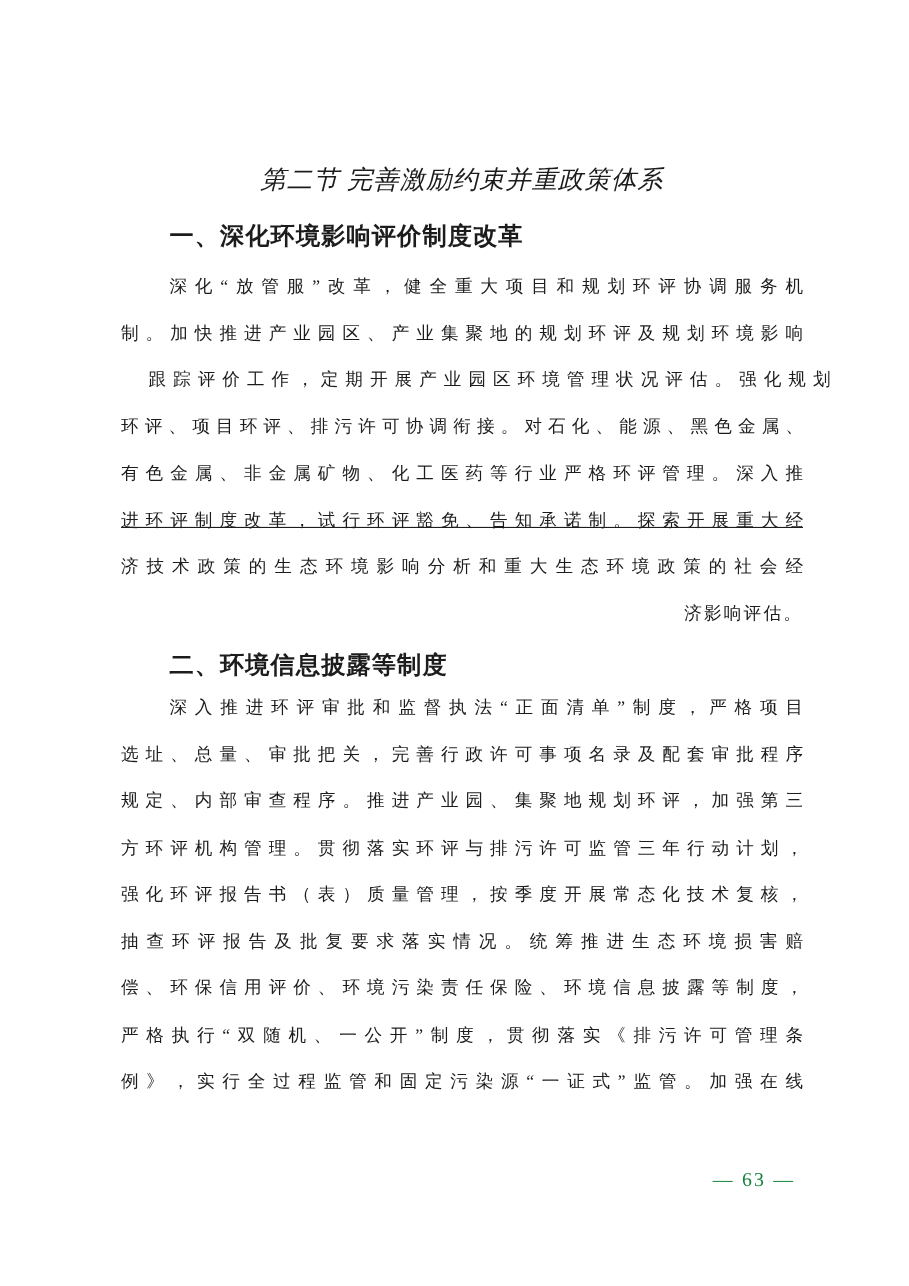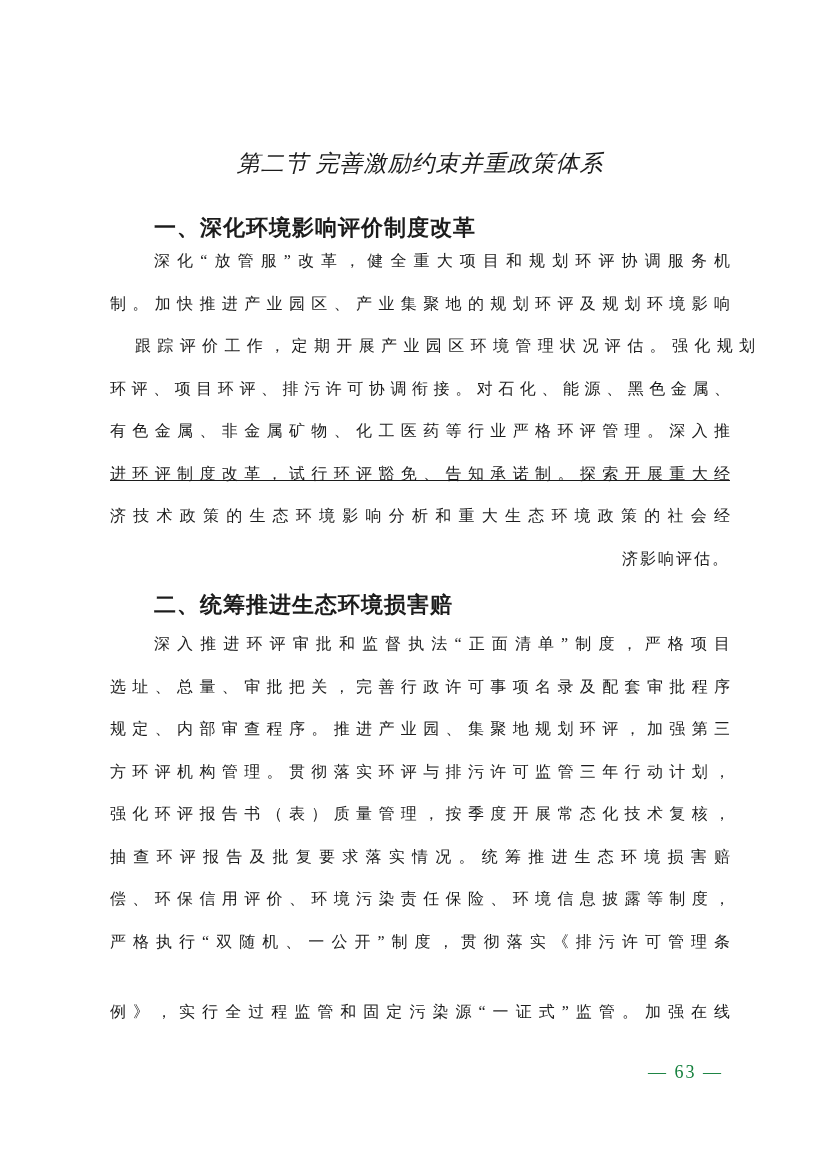--- a/index.html
+++ b/index.html
@@ -75,35 +75,35 @@
     white-space: nowrap;
   }
 </style>
 </head>
 <body>
 
 <div class="page">
   <div class="section-title">第二节 完善激励约束并重政策体系</div>
 
   <div id="sections-root">
-      <div class="heading" style="top: 206px; font-family: Liberation Serif, serif;">一、深化环境影响评价制度改革</div>
+      <div class="heading" style="top: 193px; font-family: Liberation Serif, serif;">一、深化环境影响评价制度改革</div>
       <div class="line indent" style="top: 240px;">深化“放管服”改革，健全重大项目和规划环评协调服务机</div>
       <div class="line" style="top: 282.5px;">制。加快推进产业园区、产业集聚地的规划环评及规划环境影响</div>
       <div class="line" style="top: 325px; margin-left: 25px;">跟踪评价工作，定期开展产业园区环境管理状况评估。强化规划</div>
       <div class="line" style="top: 367.5px;">环评、项目环评、排污许可协调衔接。对石化、能源、黑色金属、</div>
       <div class="line" style="top: 410px;">有色金属、非金属矿物、化工医药等行业严格环评管理。深入推</div>
       <div class="line" style="top: 452.5px; text-decoration: underline;">进环评制度改革，试行环评豁免、告知承诺制。探索开展重大经</div>
       <div class="line" style="top: 495px;">济技术政策的生态环境影响分析和重大生态环境政策的社会经</div>
       <div class="line nofill" style="top: 537.5px;">济影响评估。</div>
-      <div class="heading" style="top: 583px;">二、统筹推进生态环境损害赔</div>
+      <div class="heading" style="top: 583px;">二、环境信息披露等制度</div>
       <div class="line indent" style="top: 623px;">深入推进环评审批和监督执法“正面清单”制度，严格项目</div>
       <div class="line" style="top: 665.5px;">选址、总量、审批把关，完善行政许可事项名录及配套审批程序</div>
       <div class="line" style="top: 708px;">规定、内部审查程序。推进产业园、集聚地规划环评，加强第三</div>
       <div class="line" style="top: 750.5px;">方环评机构管理。贯彻落实环评与排污许可监管三年行动计划，</div>
       <div class="line" style="top: 793px;">强化环评报告书（表）质量管理，按季度开展常态化技术复核，</div>
       <div class="line" style="top: 835.5px;">抽查环评报告及批复要求落实情况。统筹推进生态环境损害赔</div>
       <div class="line" style="top: 878px;">偿、环保信用评价、环境污染责任保险、环境信息披露等制度，</div>
       <div class="line" style="top: 920.5px;">严格执行“双随机、一公开”制度，贯彻落实《排污许可管理条</div>
-      <div class="line" style="top: 963px; margin-top: 28px;">例》，实行全过程监管和固定污染源“一证式”监管。加强在线</div>
+      <div class="line" style="top: 963px;">例》，实行全过程监管和固定污染源“一证式”监管。加强在线</div>
     </div>
 
   <div class="page-number">— 63 —</div>
 </div>
 
 </body></html>

